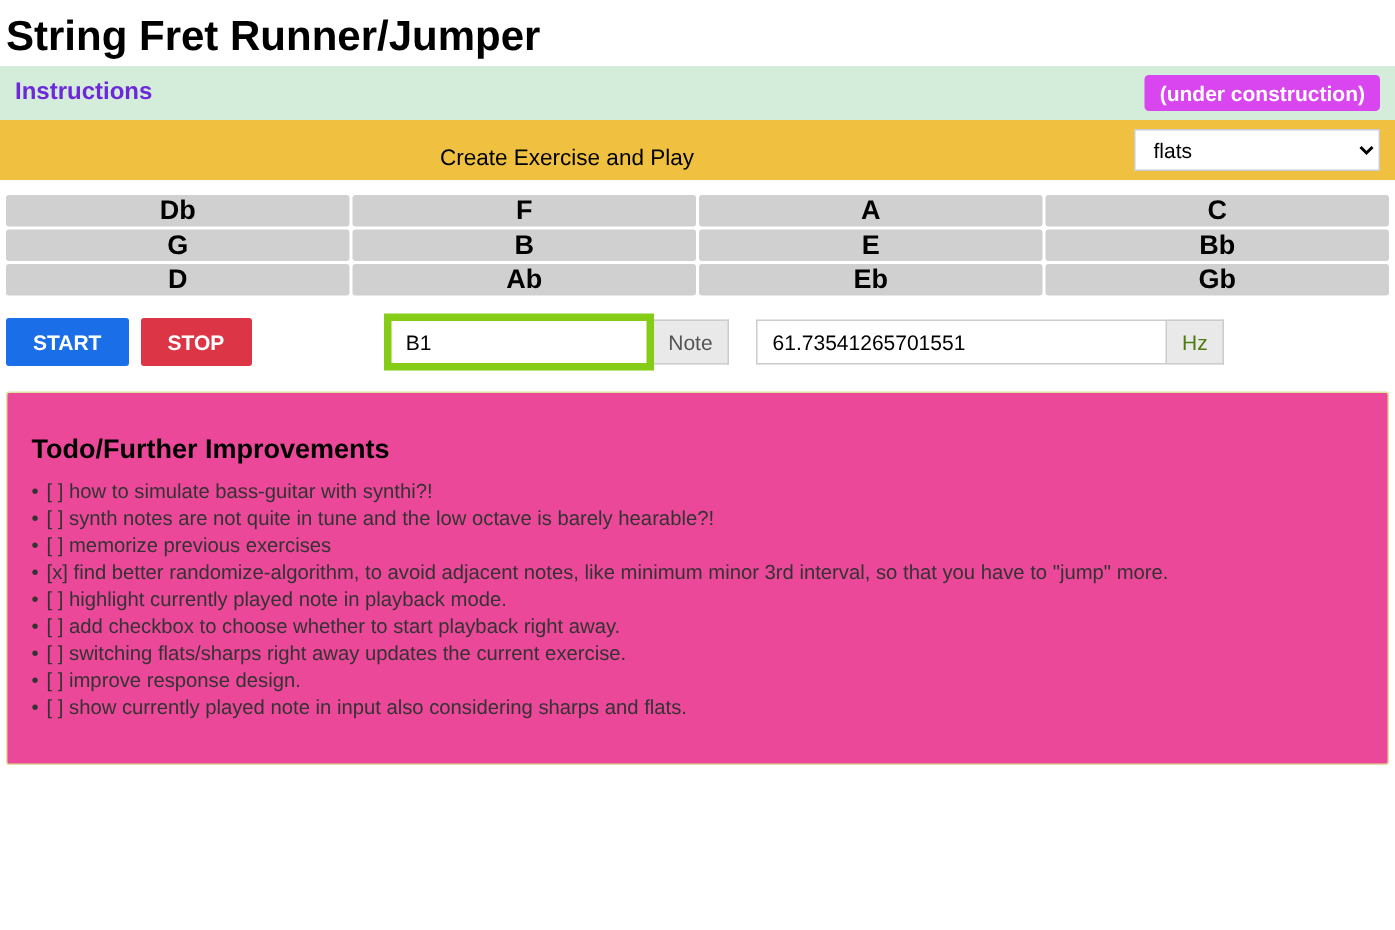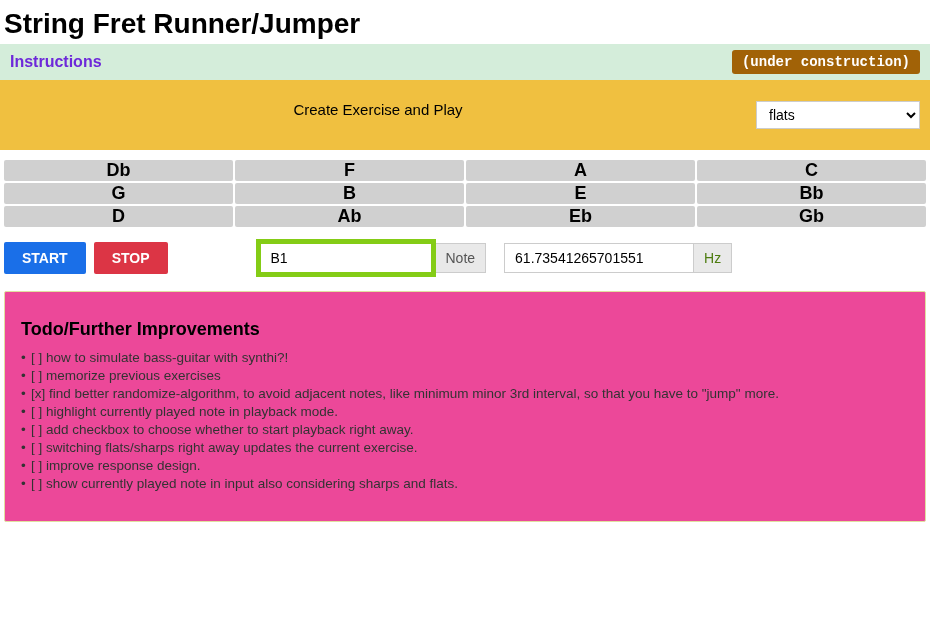--- a/index.html
+++ b/index.html
@@ -25,33 +25,32 @@
     }
     #instructions-link {
       color: #6d28d9;
       font-weight: bold;
       font-size: 16px;
       text-decoration: none;
       cursor: pointer;
       text-align: center;
     }
     #under-construction-badge {
-      background: #a16207;
+      background: #d946ef;
       color: #fff;
       font-weight: bold;
       font-size: 14px;
       padding: 4px 10px;
       border-radius: 3px;
-      font-family: Liberation Mono, monospace;
     }
     #toolbar {
       background: #f0c040;
       display: flex;
-      align-items: flex-start;
-      padding: 21px 10px;
+      align-items: flex-end;
+      padding: 6px 10px;
       gap: 10px;
     }
     #create-exercise-btn {
       flex: 1;
       text-align: center;
       font-size: 15px;
       color: #000;
       cursor: pointer;
     }
     #flats-select {
@@ -128,21 +127,21 @@
     }
     #hz-input-wrapper {
       display: flex;
       align-items: center;
       margin-left: 10px;
     }
     #hz-input {
       border: 1px solid #ccc;
       padding: 6px 10px;
       font-size: 14px;
-      width: 190px;
+      width: 274px;
     }
     #hz-label {
       background: #e9e9e9;
       border: 1px solid #ccc;
       border-left: none;
       padding: 6px 10px;
       font-size: 14px;
       color: #4d7c0f;
     }
     #todo-section {
@@ -216,20 +215,21 @@
   <div id="hz-input-wrapper">
     <input id="hz-input" type="text" value="61.73541265701551" style="">
     <span id="hz-label">Hz</span>
   </div>
 </div>
 
 <div id="todo-section">
   <div id="todo-title">Todo/Further Improvements</div>
   <ul id="todo-list">
       <li>[ ] how to simulate bass-guitar with synthi?!</li>
+      <li>[ ] synth notes are not quite in tune and the low octave is barely hearable?!</li>
       <li>[ ] memorize previous exercises</li>
       <li>[x] find better randomize-algorithm, to avoid adjacent notes, like minimum minor 3rd interval, so that you have to "jump" more.</li>
       <li>[ ] highlight currently played note in playback mode.</li>
       <li>[ ] add checkbox to choose whether to start playback right away.</li>
       <li>[ ] switching flats/sharps right away updates the current exercise.</li>
       <li>[ ] improve response design.</li>
       <li>[ ] show currently played note in input also considering sharps and flats.</li>
     </ul>
 </div>
 

